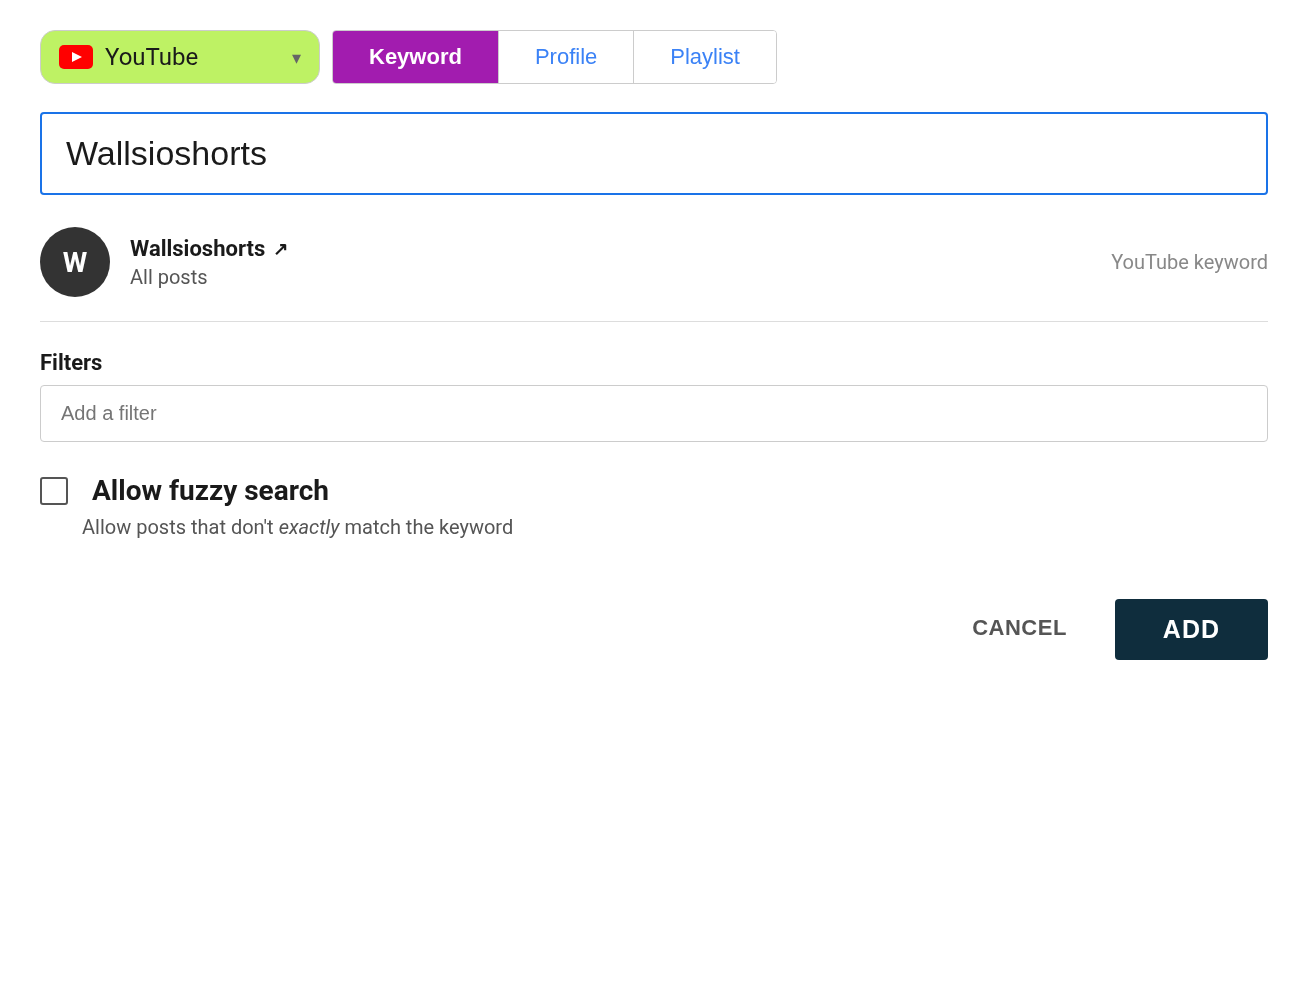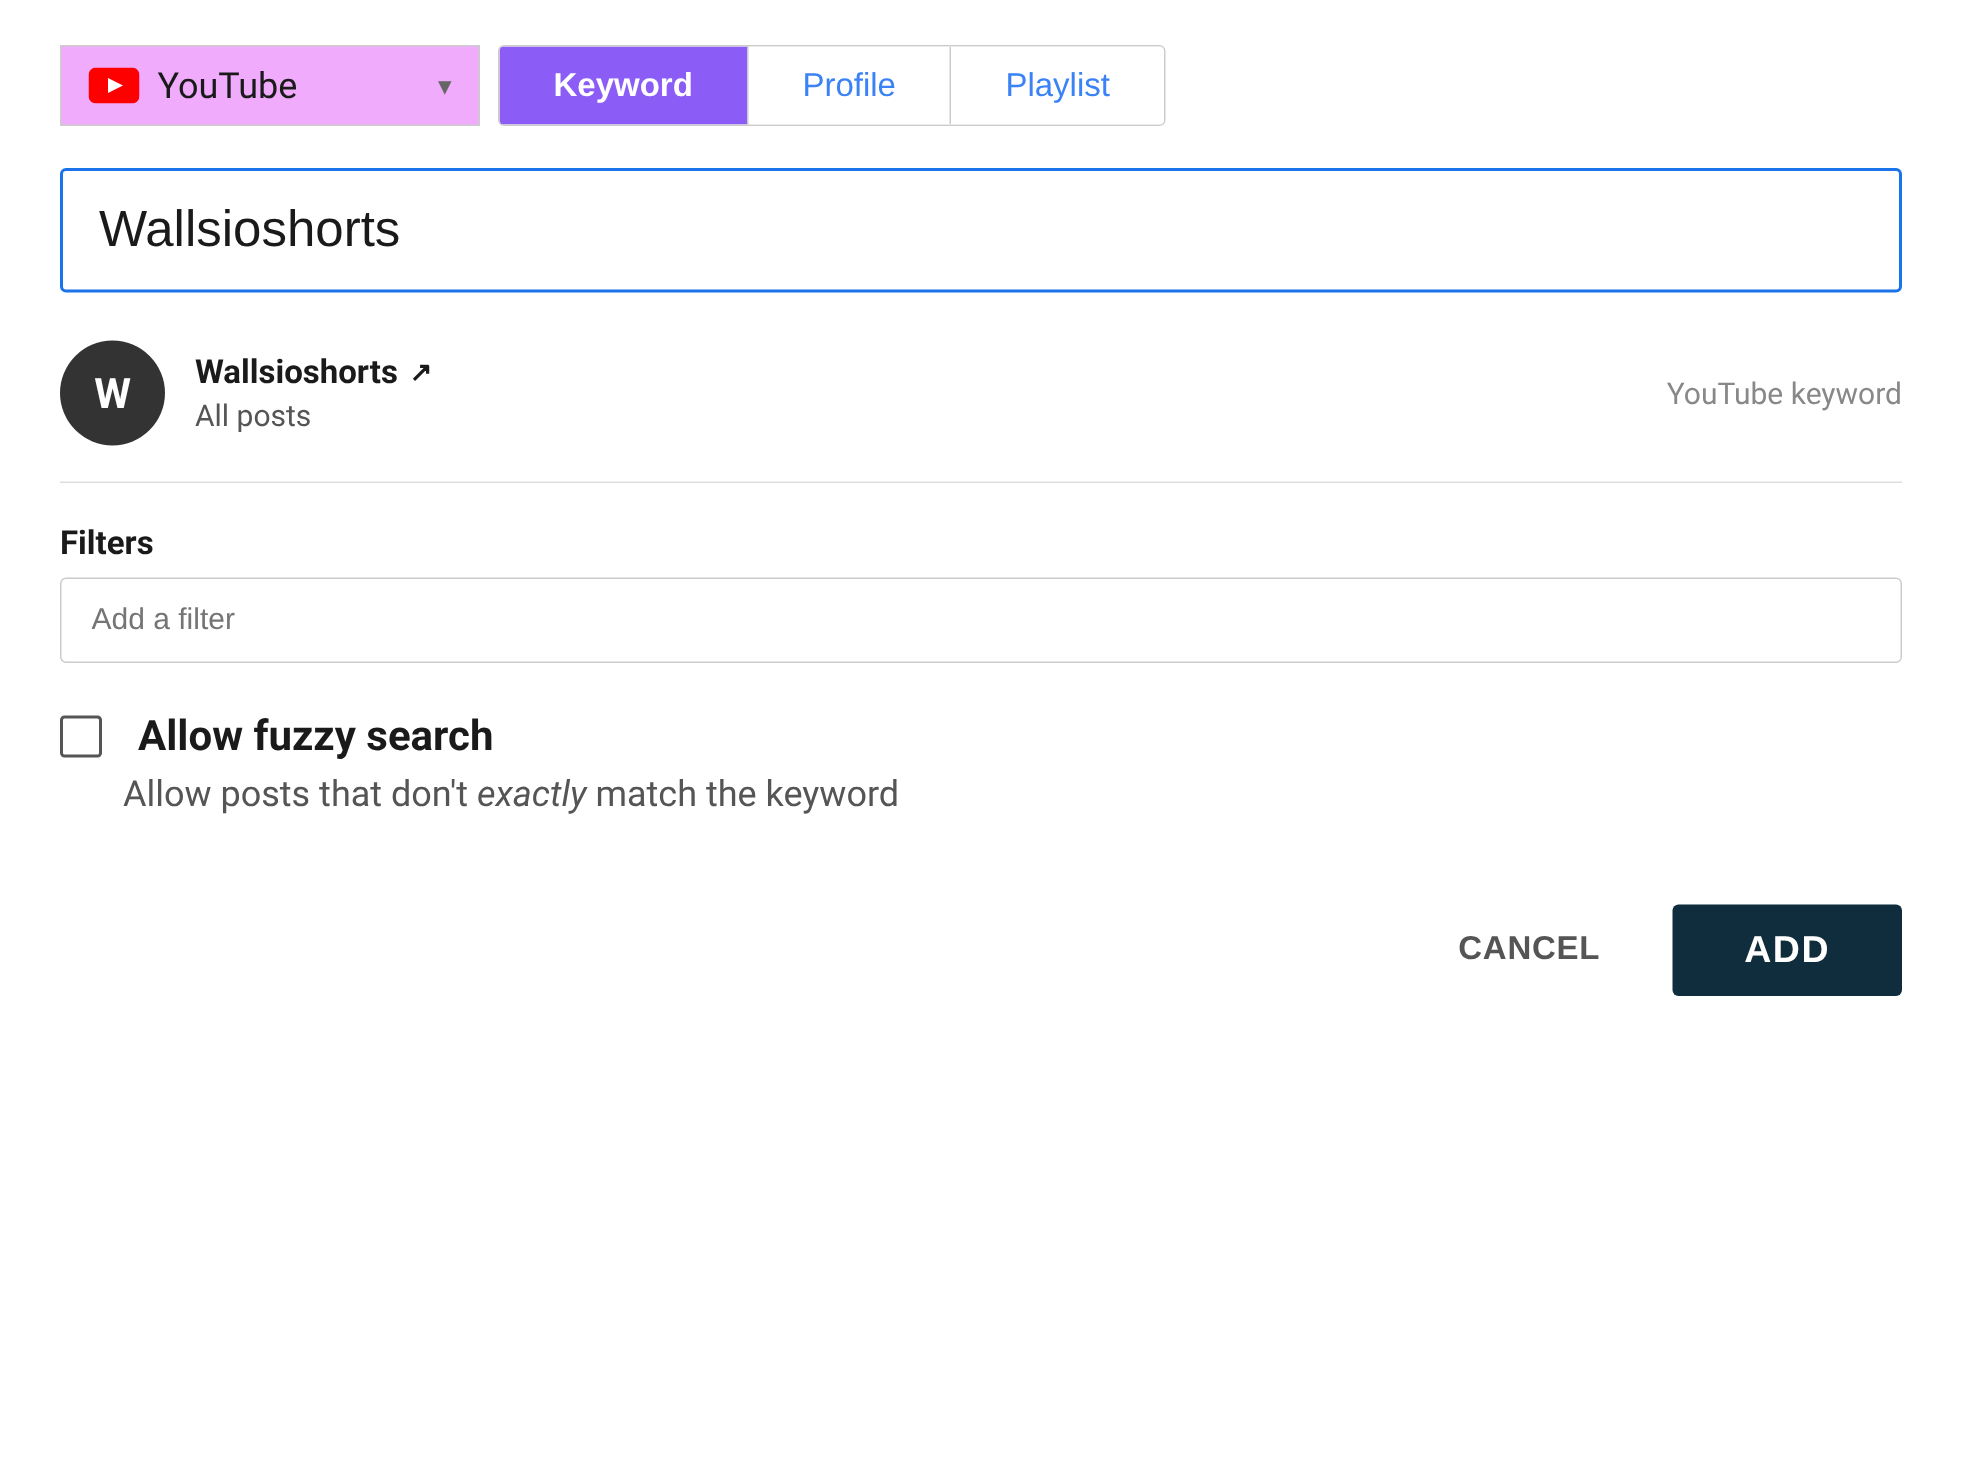--- a/index.html
+++ b/index.html
@@ -23,25 +23,25 @@
       align-items: stretch;
       gap: 0;
       margin-bottom: 28px;
     }
 
     .platform-selector {
       display: flex;
       align-items: center;
       gap: 12px;
       border: 1.5px solid #ccc;
-      border-radius: 0;
+      border-radius: 15px;
       padding: 12px 18px;
       min-width: 280px;
       cursor: pointer;
-      background: #f0abfc;
+      background: #bef264;
       font-size: 24px;
       font-weight: 400;
       color: #1a1a1a;
     }
 
     .yt-icon {
       display: inline-flex;
       align-items: center;
       justify-content: center;
       width: 34px;
@@ -76,21 +76,21 @@
       color: #3b82f6;
       border: none;
       border-right: 1.5px solid #ccc;
     }
 
     .tab:last-child {
       border-right: none;
     }
 
     .tab.active {
-      background: #8b5cf6;
+      background: #a21caf;
       color: #fff;
       font-weight: 700;
     }
 
     
     .search-input-wrapper {
       border: 2.5px solid #1a73e8;
       border-radius: 4px;
       padding: 20px 24px;
       margin-bottom: 32px;
@@ -226,21 +226,21 @@
       width: 28px;
       height: 28px;
       border: 2px solid #555;
       border-radius: 3px;
       display: inline-block;
       flex-shrink: 0;
       background: #fff;
     }
 
     .fuzzy-desc {
-      font-size: 24px;
+      font-size: 20px;
       color: #555;
       margin-left: 42px;
     }
 
     .fuzzy-desc em {
       font-style: italic;
     }
 
     
     .bottom-actions {

